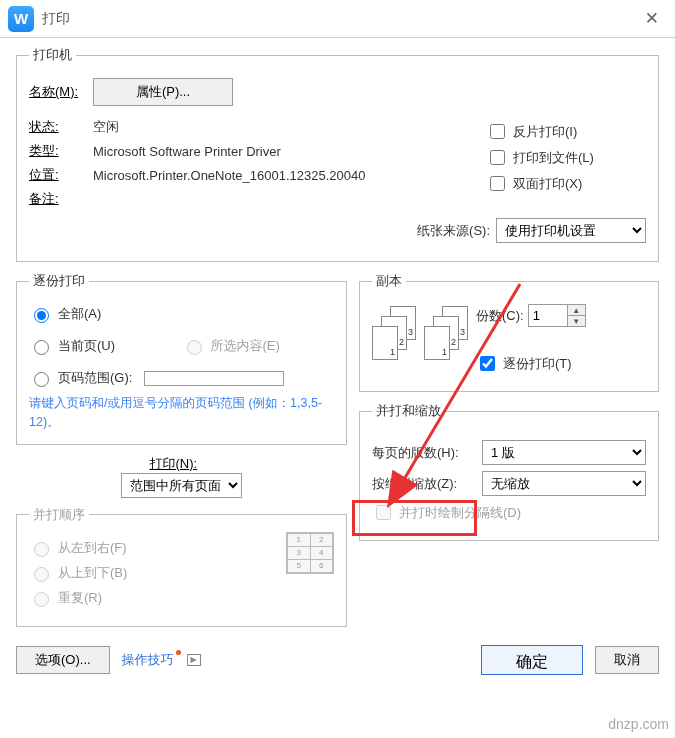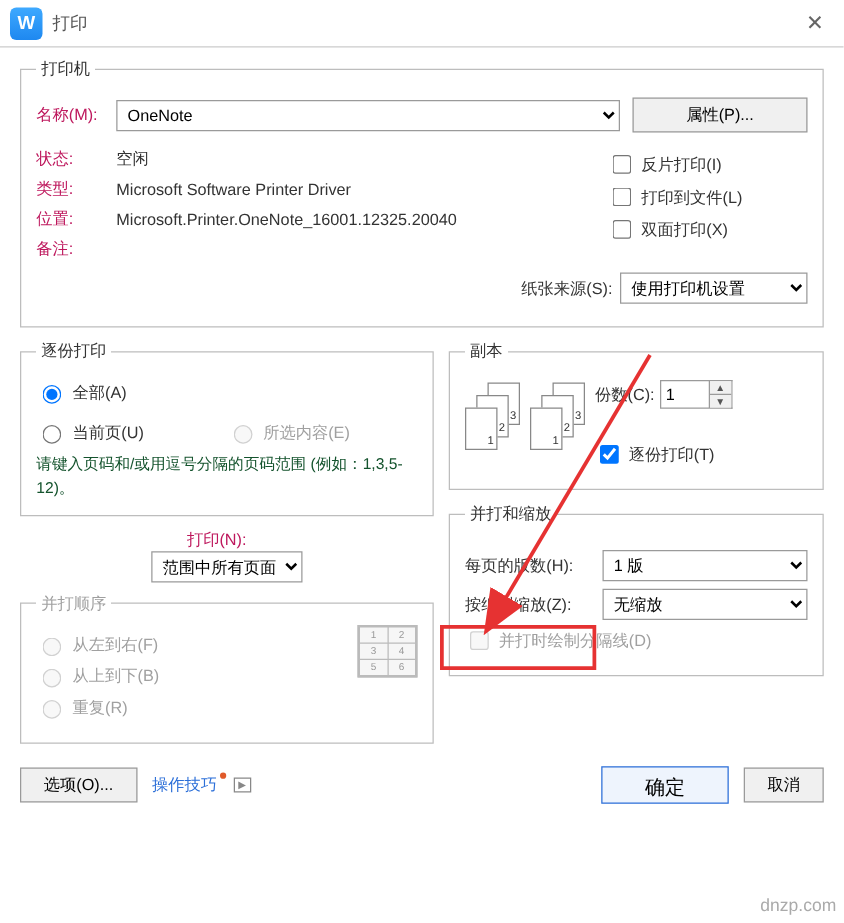--- a/index.html
+++ b/index.html
@@ -31,21 +31,21 @@
   .titlebar .title { flex:1; font-size:14px; color:#555; }
   .close-x { font-size:17px; color:#666; padding:4px 6px; cursor:default; }
   .content { padding: 8px 16px 0 16px; }
   fieldset {
     border: 1px solid #bdbdbd;
     padding: 8px 12px 12px 12px;
     margin: 0 0 10px 0;
   }
   legend { padding: 0 4px; font-size:13px; color:#333; }
   .row { display:flex; align-items:center; margin:6px 0; }
-  .lbl { width:64px; color:#be185d; }
+  .lbl { width:64px; color:#000000;text-decoration:underline; }
   select, input[type=text], input[type=number] {
     border:1px solid #9a9a9a;
     background:#fff;
     font-size:13px;
     padding:3px 4px;
     font-family:inherit;
   }
   select { height:25px; }
   .btn {
     border:1px solid #9a9a9a;
@@ -55,21 +55,21 @@
     cursor:default;
     font-family:inherit;
     height:28px;
   }
   .chk { display:flex; align-items:center; gap:5px; margin:5px 0; }
   .chk input { width:15px; height:15px; }
   .chk.disabled { color:#a0a0a0; }
   .radio { display:flex; align-items:center; gap:6px; margin:7px 0; }
   .radio input { width:15px; height:15px; }
   .radio.disabled { color:#a0a0a0; }
-  .hint { font-size:12.5px; color:#14532d; line-height:1.5; }
+  .hint { font-size:12.5px; color:#3b82f6; line-height:1.5; }
   .cols { display:flex; gap:12px; }
   .colL { flex:1; }
   .colR { width:300px; }
   .copies-icons {
     display:flex; gap:8px; align-items:flex-end;
     height:70px;
   }
   .stack { position:relative; width:44px; height:62px; }
   .page {
     position:absolute; width:26px; height:34px;
@@ -143,23 +143,20 @@
   <div class="close-x">✕</div>
 </div>
 
 <div class="content" style="position:relative;">
 
   <fieldset>
     <legend>打印机</legend>
 
     <div class="row">
       <div class="lbl">名称(M):</div>
-      <select style="flex:1; margin-right:10px;">
-        <option>OneNote</option>
-      </select>
       <button class="btn" style="width:140px;">属性(P)...</button>
     </div>
 
     <div style="display:flex;">
       <div style="flex:1;">
         <div class="row">
           <div class="lbl">状态:</div>
           <div>空闲</div>
         </div>
         <div class="row">
@@ -209,20 +206,25 @@
         <div style="display:flex; align-items:center;">
           <label class="radio" style="flex:1;">
             <input type="radio" name="rng" style="">
             <span>当前页(U)</span>
           </label>
           <label class="radio disabled" style="flex:1;">
             <input type="radio" disabled="" style="">
             <span>所选内容(E)</span>
           </label>
         </div>
+        <label class="radio">
+          <input type="radio" name="rng" style="">
+          <span>页码范围(G):</span>
+          <input type="text" style="width: 140px; margin-left: 6px;">
+        </label>
         <div class="hint">请键入页码和/或用逗号分隔的页码范围 (例如：1,3,5-12)。</div>
       </fieldset>
 
       <div class="row" style="margin-top:6px;flex-direction:column;">
         <div class="lbl" style="width:64px;">打印(N):</div>
         <select style="flex:1;">
           <option>范围中所有页面</option>
         </select>
       </div>
 

